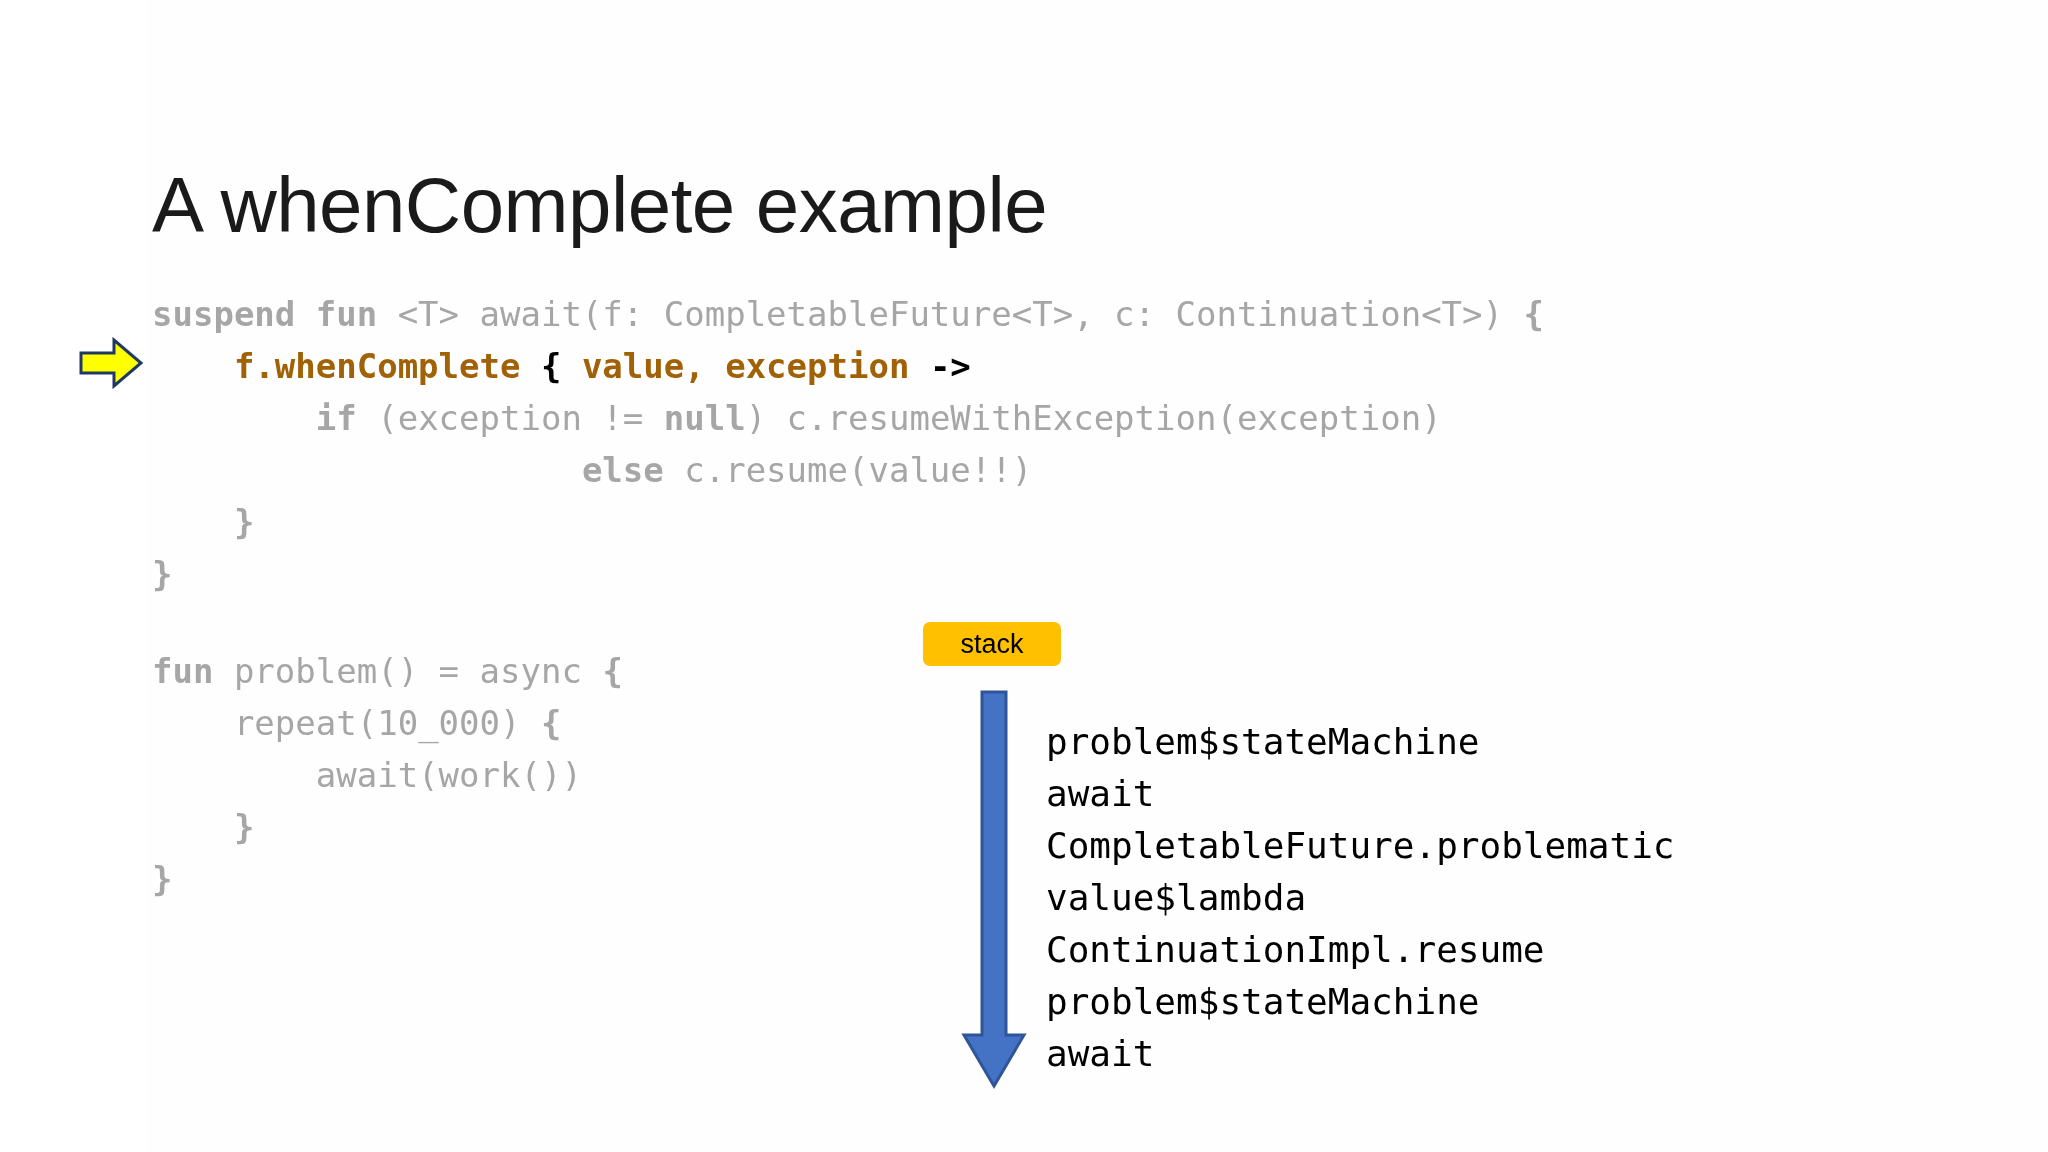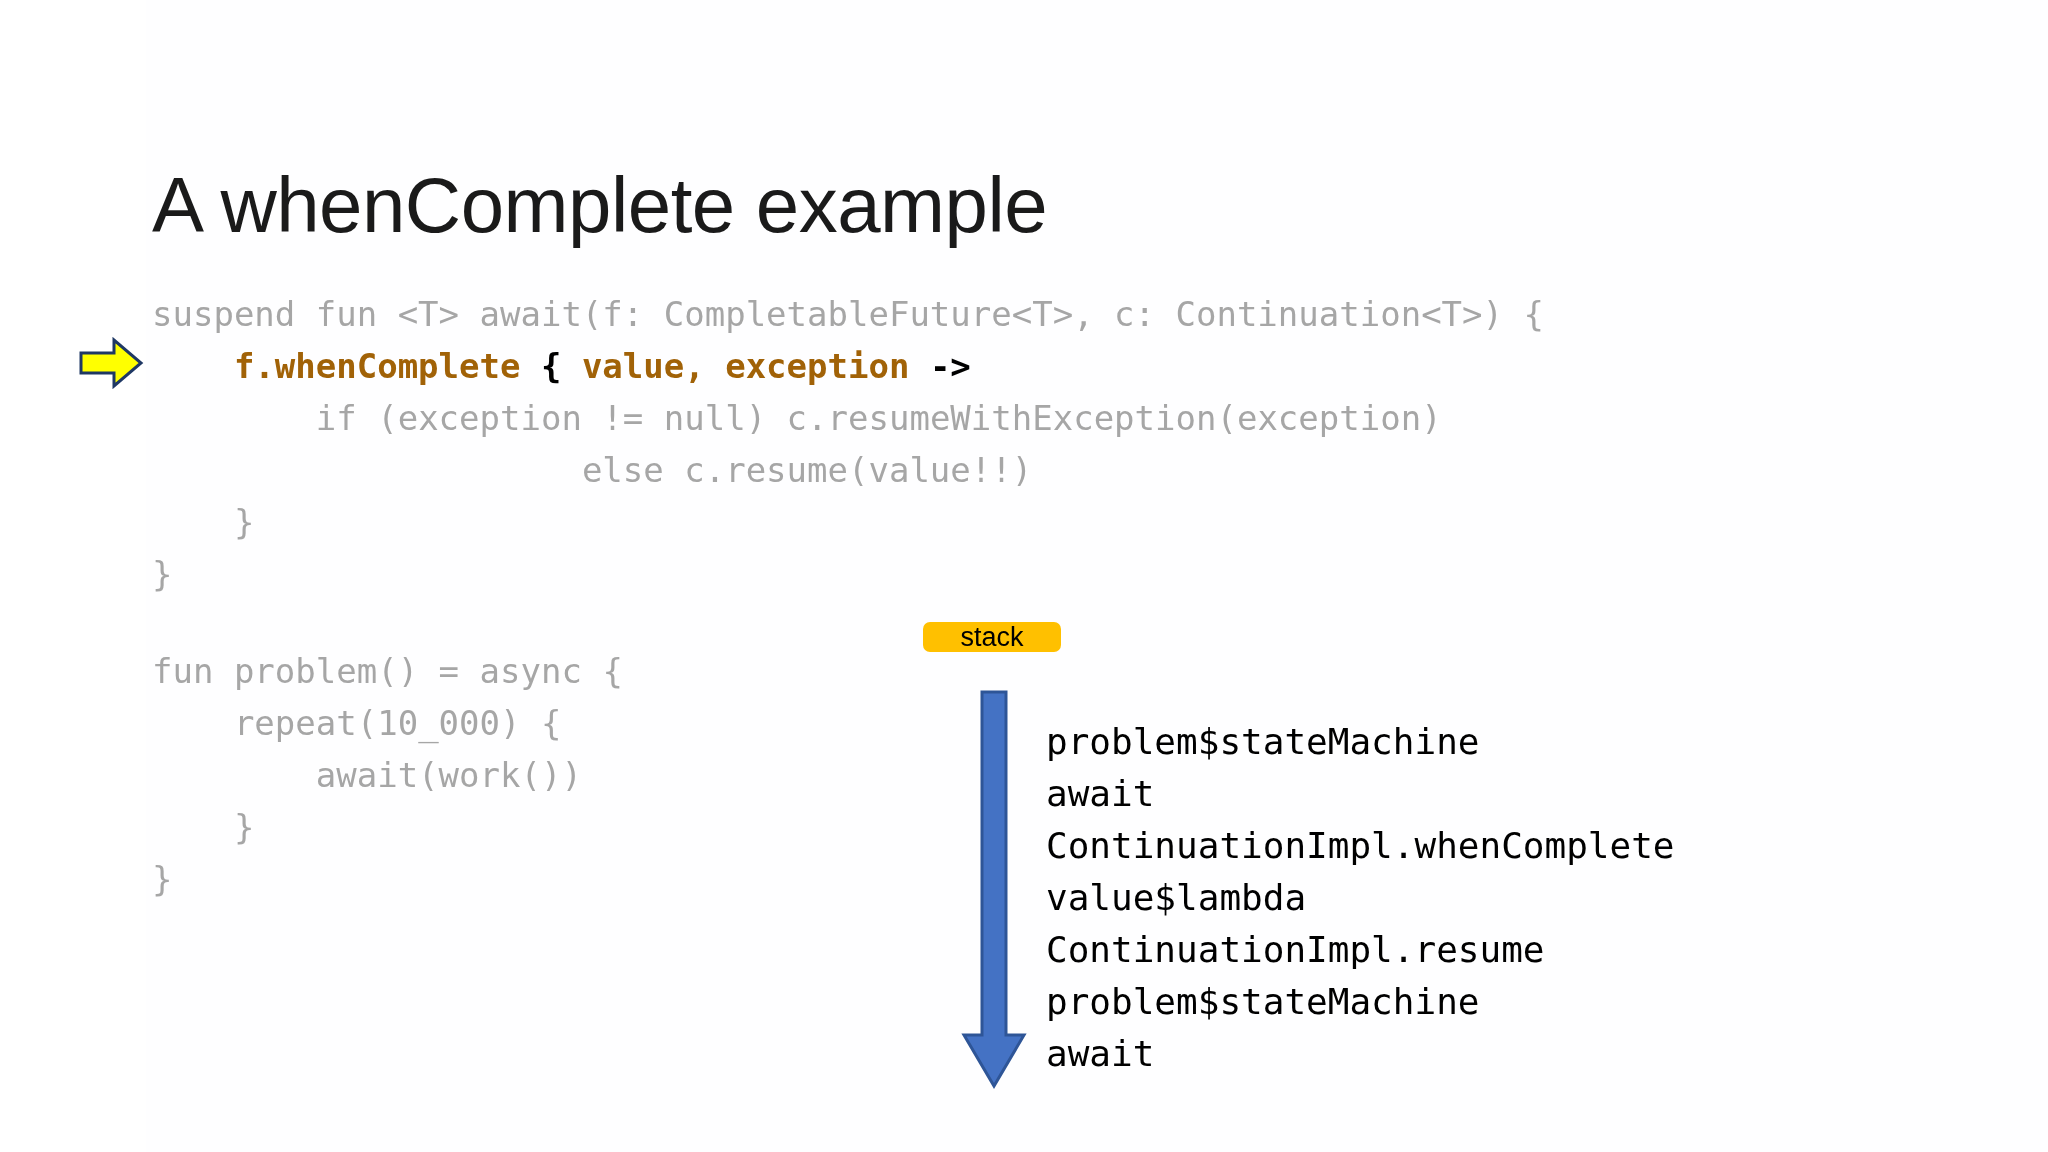--- a/index.html
+++ b/index.html
@@ -53,41 +53,41 @@
     line-height: 52px;
     white-space: pre;
     color: #a6a6a6;
   }
   #code-top  { left: 152px; top: 288px; }
   #code-bottom { left: 152px; top: 645px; }
 
   .code-line { white-space: pre; }
 
   .tok-dim        { color: #a6a6a6; font-weight: 400; }
-  .tok-dim-bold   { color: #a6a6a6; font-weight: 400; margin-top: 7px; }
+  .tok-dim-bold   { color: #a6a6a6; font-weight: 700; margin-top: 7px; }
   .tok-dim-italic { color: #a6a6a6; font-weight: 400; }
   .tok-hi         { color: #a16207; font-weight: 700; }
   .tok-hi-bold    { color: #000000; font-weight: 700; }
 
   
   #pointer-arrow {
     position: absolute;
     left: 78px;
     top: 337px;
     width: 66px;
     height: 52px;
   }
 
   
   #stack-badge {
     position: absolute;
     left: 923px;
     top: 622px;
     width: 138px;
-    height: 30px;
+    height: 44px;
     background: #ffc000;
     border-radius: 7px;
     display: flex;
     align-items: center;
     justify-content: center;
     font-family: "Liberation Sans", sans-serif;
     font-size: 27px;
     color: #000000;
   }
 
@@ -135,15 +135,15 @@
   <div id="stack-badge">
     <span>stack</span>
   </div>
 
   <div id="stack-arrow">
     <svg width="68" height="400" viewBox="0 0 68 400" xmlns="http://www.w3.org/2000/svg">
       <polygon points="22,2 46,2 46,345 64,345 34,396 4,345 22,345" fill="#4472c4" stroke="#2e5597" stroke-width="3" stroke-linejoin="miter"></polygon>
     </svg>
   </div>
 
-  <div id="stack-frames"><div class="stack-frame">problem$stateMachine</div><div class="stack-frame">await</div><div class="stack-frame">ContinuationImpl.whenComplete</div><div class="stack-frame">value$lambda</div><div class="stack-frame">ContinuationImpl.resume</div><div class="stack-frame">problem$stateMachine</div><div class="stack-frame">await</div></div>
+  <div id="stack-frames"><div class="stack-frame">problem$stateMachine</div><div class="stack-frame">await</div><div class="stack-frame">CompletableFuture.problematic</div><div class="stack-frame">value$lambda</div><div class="stack-frame">ContinuationImpl.resume</div><div class="stack-frame">problem$stateMachine</div><div class="stack-frame">await</div></div>
 
 </div>
 
 </body></html>

